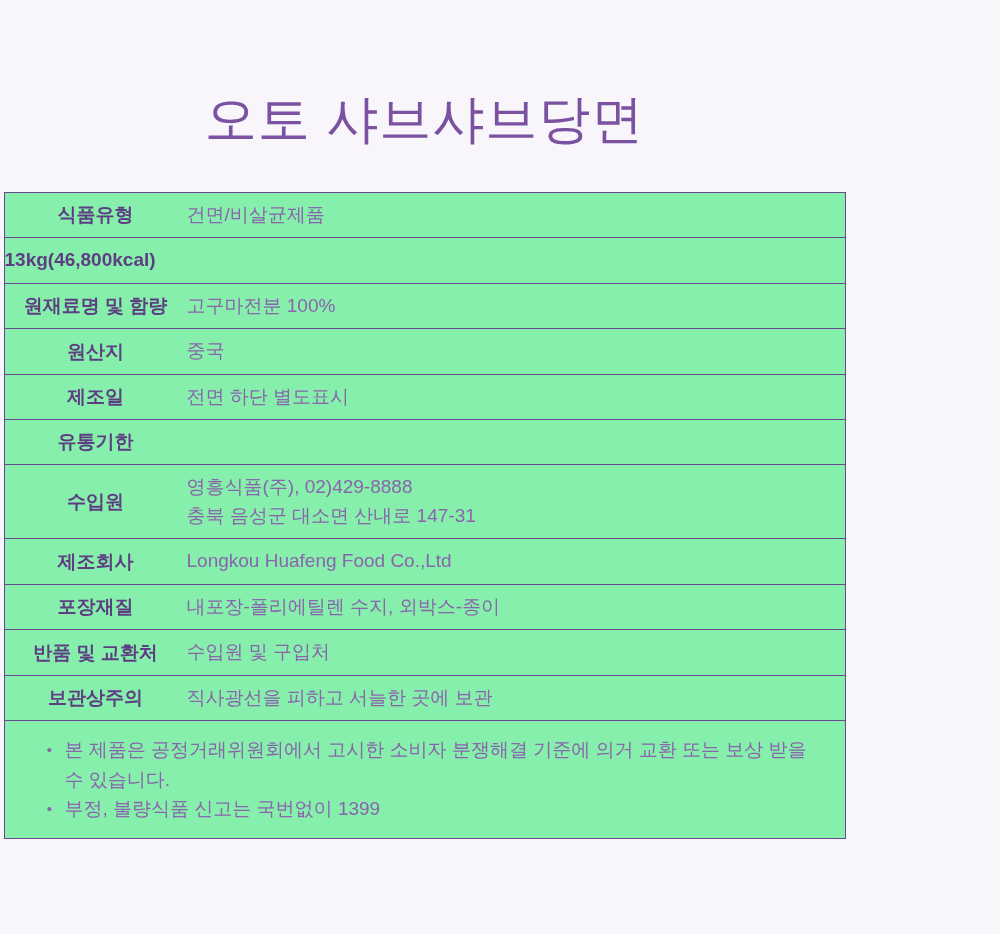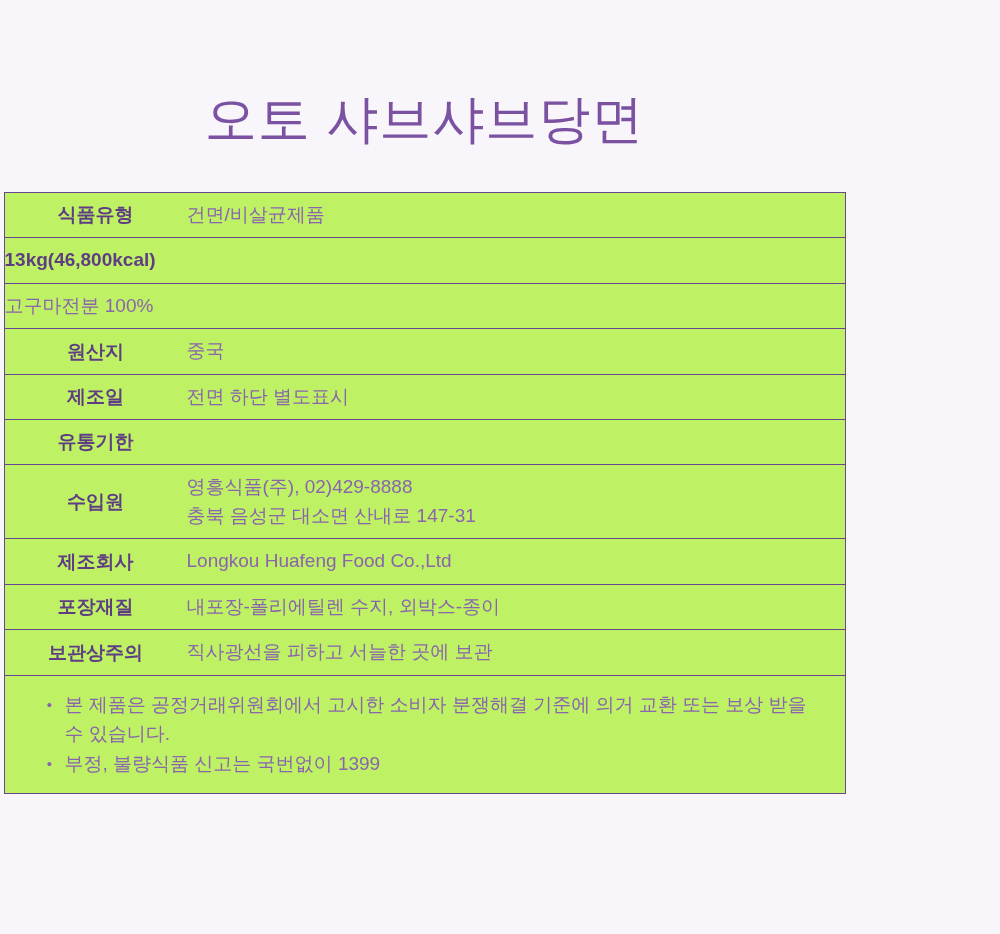--- a/index.html
+++ b/index.html
@@ -20,21 +20,21 @@
     font-size: 52px;
     line-height: 1.15;
     font-weight: 500;
     color: #7b51a1;
     letter-spacing: 1px;
   }
   .spec-table {
     width: 842px;
     margin: 42px auto 0 auto;
     border: 1px solid #6a4691;
-    background: #bef264;
+    background: #86efac;
   }
   .row {
     display: flex;
     align-items: center;
     min-height: 45px;
     border-bottom: 1px solid #6a4691;
   }
   .row:last-child { border-bottom: none; }
   .cell.label {
     width: 182px;
@@ -89,20 +89,21 @@
     <div class="row">
       <div class="cell label">식품유형</div>
       <div class="cell value">건면/비살균제품</div>
     </div>
 
     <div class="row">
       <div class="cell value strong">13kg(46,800kcal)</div>
     </div>
 
     <div class="row">
+      <div class="cell label">원재료명 및 함량</div>
       <div class="cell value">고구마전분 100%</div>
     </div>
 
     <div class="row">
       <div class="cell label">원산지</div>
       <div class="cell value">중국</div>
     </div>
 
     <div class="row">
       <div class="cell label">제조일</div>
@@ -122,20 +123,24 @@
     <div class="row">
       <div class="cell label">제조회사</div>
       <div class="cell value">Longkou Huafeng Food Co.,Ltd</div>
     </div>
 
     <div class="row">
       <div class="cell label">포장재질</div>
       <div class="cell value">내포장-폴리에틸렌 수지, 외박스-종이</div>
     </div>
 
+    <div class="row">
+      <div class="cell label">반품 및 교환처</div>
+      <div class="cell value">수입원 및 구입처</div>
+    </div>
 
     <div class="row">
       <div class="cell label">보관상주의</div>
       <div class="cell value">직사광선을 피하고 서늘한 곳에 보관</div>
     </div>
 
     <div class="row notes">
       <div class="note">
         <span class="bullet">•</span>
         <span class="note-text">본 제품은 공정거래위원회에서 고시한 소비자 분쟁해결 기준에 의거 교환 또는 보상 받을 수 있습니다.</span>

